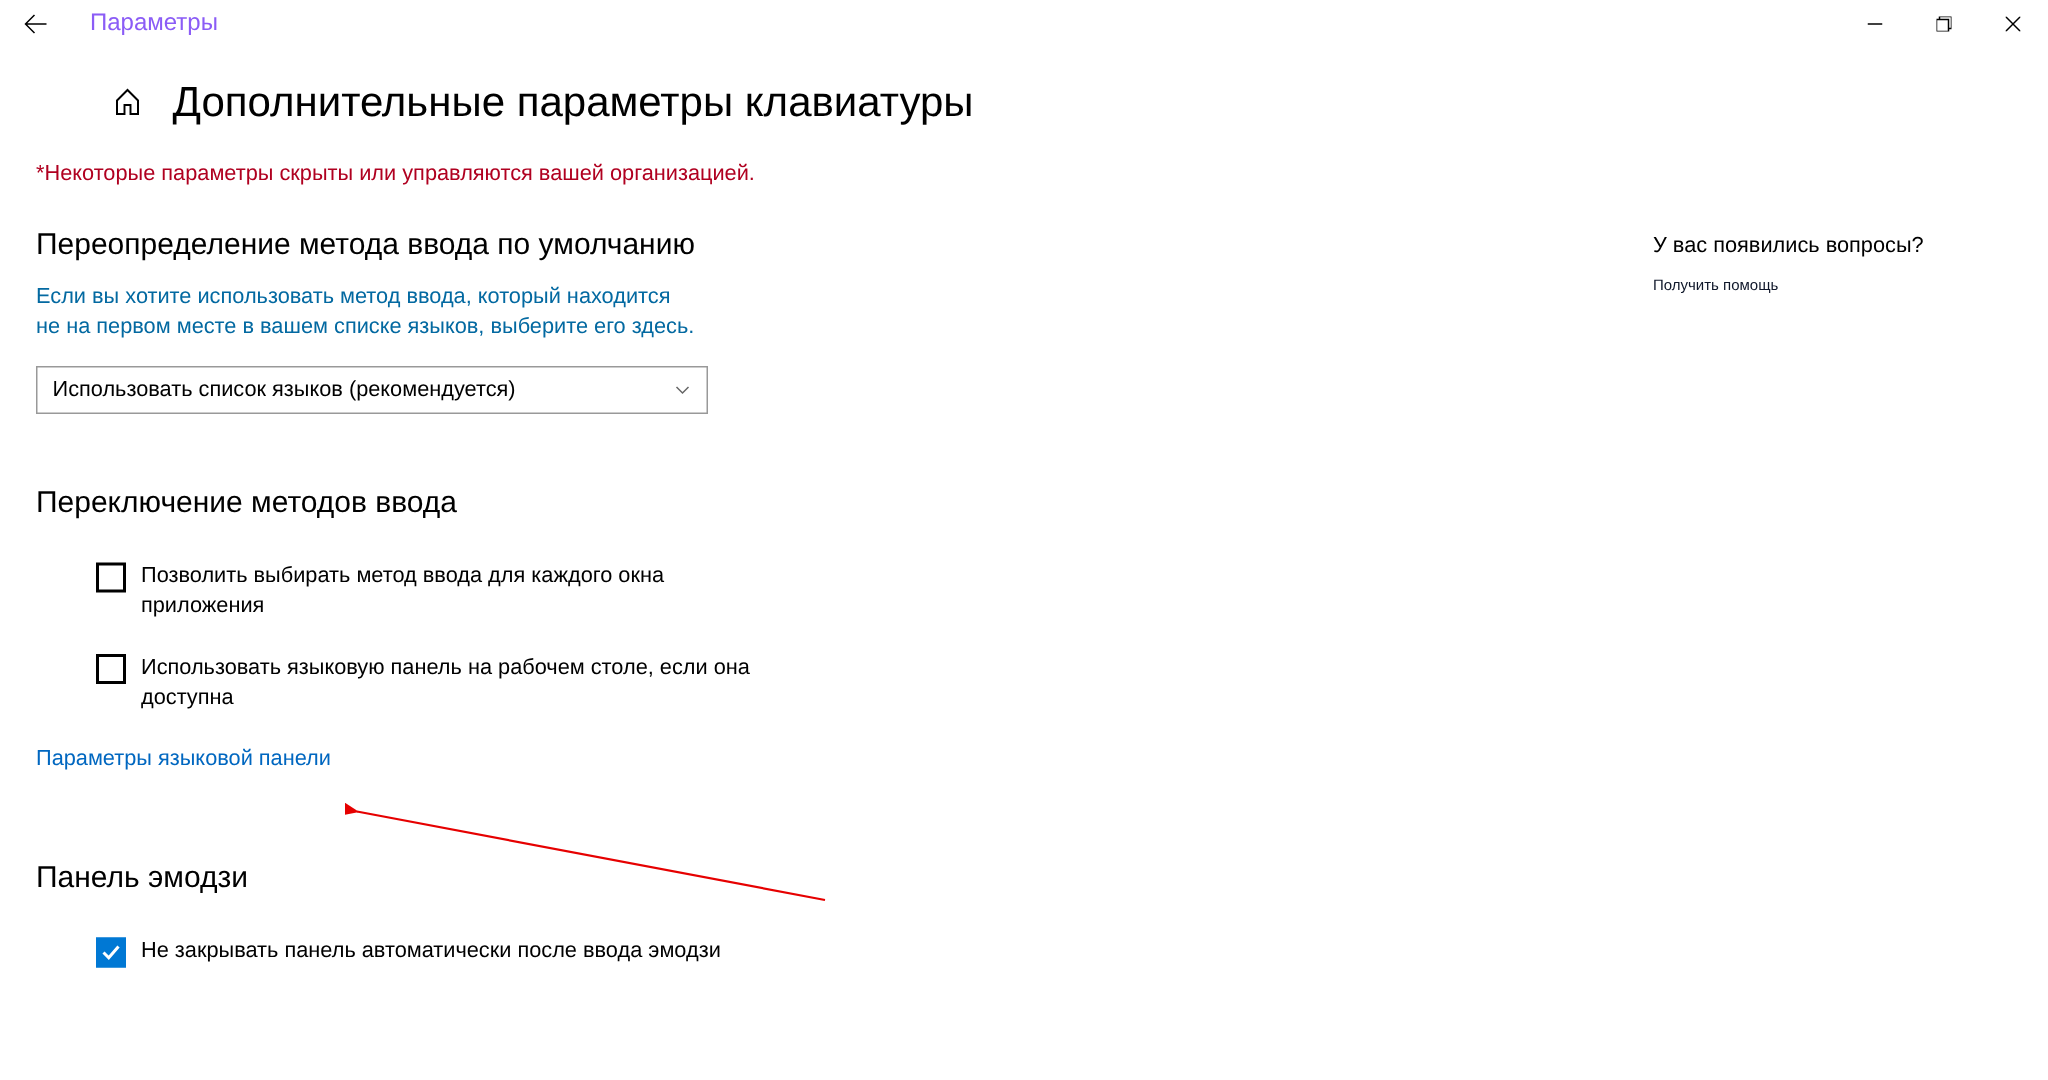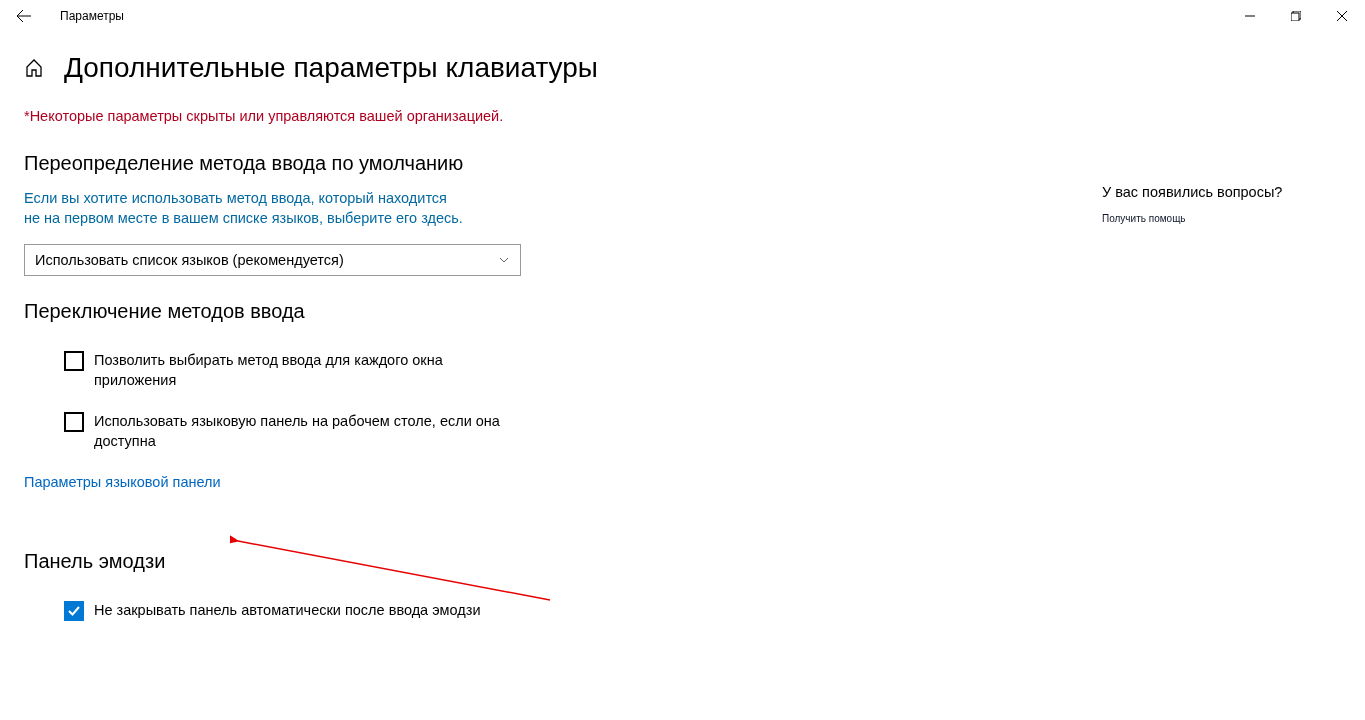--- a/index.html
+++ b/index.html
@@ -24,23 +24,23 @@
     }
     .back-btn {
       width: 32px;
       height: 32px;
       display: flex;
       align-items: center;
       justify-content: center;
       cursor: pointer;
     }
     .titlebar-title {
-      font-size: 12px;
+      font-size: 16px;
       margin-left: 20px;
-      color: #000000;
+      color: #8b5cf6;
     }
     .window-controls {
       position: absolute;
       right: 0;
       top: 0;
       display: flex;
     }
     .win-ctrl {
       width: 46px;
       height: 32px;
@@ -55,20 +55,21 @@
     }
     .main-content {
       padding-left: 24px;
       flex: 1;
       max-width: 700px;
     }
     .header-row {
       display: flex;
       align-items: center;
       margin-bottom: 24px;
+      justify-content: center;
     }
     .home-icon {
       width: 20px;
       height: 20px;
       margin-right: 20px;
       cursor: pointer;
     }
     .page-title {
       font-size: 28px;
       font-weight: 400;
@@ -86,29 +87,29 @@
       margin-bottom: 14px;
     }
     .section-desc {
       font-size: 14.5px;
       color: #0369a1;
       max-width: 440px;
       margin-bottom: 16px;
       line-height: 1.35;
     }
     .dropdown {
-      width: 497px;
+      width: 448px;
       height: 32px;
       border: 1px solid #999;
       display: flex;
       align-items: center;
       padding: 0 10px;
       justify-content: space-between;
       cursor: pointer;
-      margin-bottom: 24px;
+      margin-bottom: 48px;
       background: #fff;
     }
     .dropdown-text {
       font-size: 14.5px;
     }
     .dropdown-chevron {
       width: 12px;
       height: 12px;
     }
     .checkbox-row {
@@ -149,21 +150,20 @@
     }
     .sidebar-right {
       position: absolute;
       left: 1102px;
       top: 156px;
     }
     .help-question {
       font-size: 14.5px;
       color: #000;
       margin-bottom: 8px;
-      margin-top: 28px;
     }
     .help-link {
       color: #0f172a;
       font-size: 10px;
       cursor: pointer;
     }
     .arrow-annotation {
       position: absolute;
       left: 230px;
       top: 535px;

